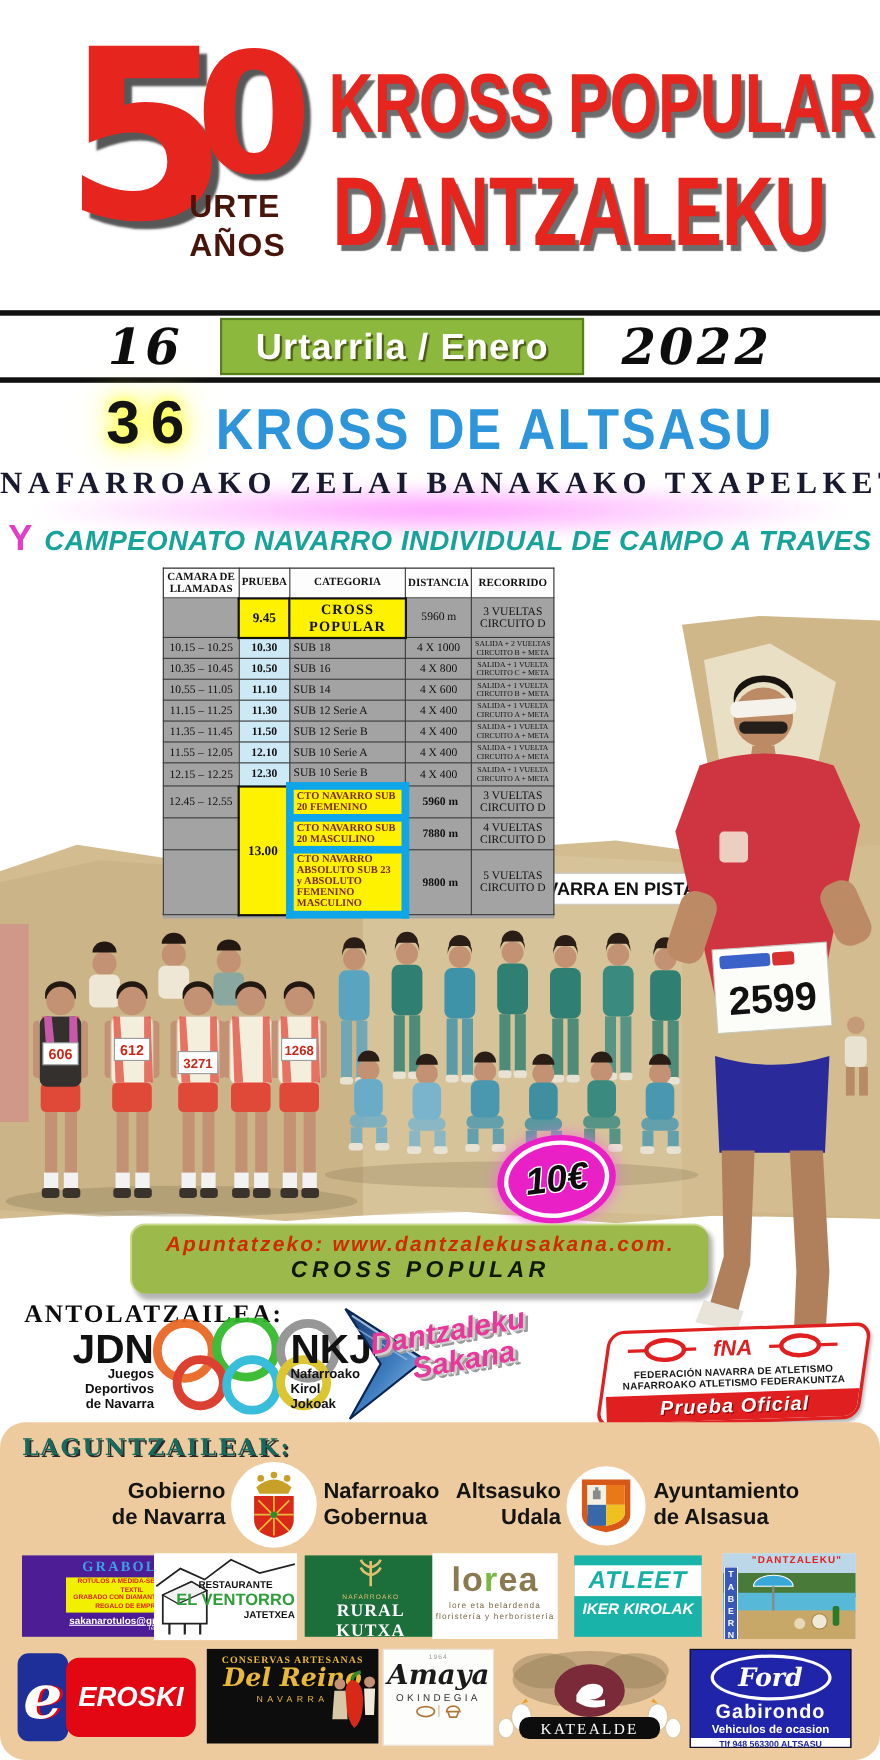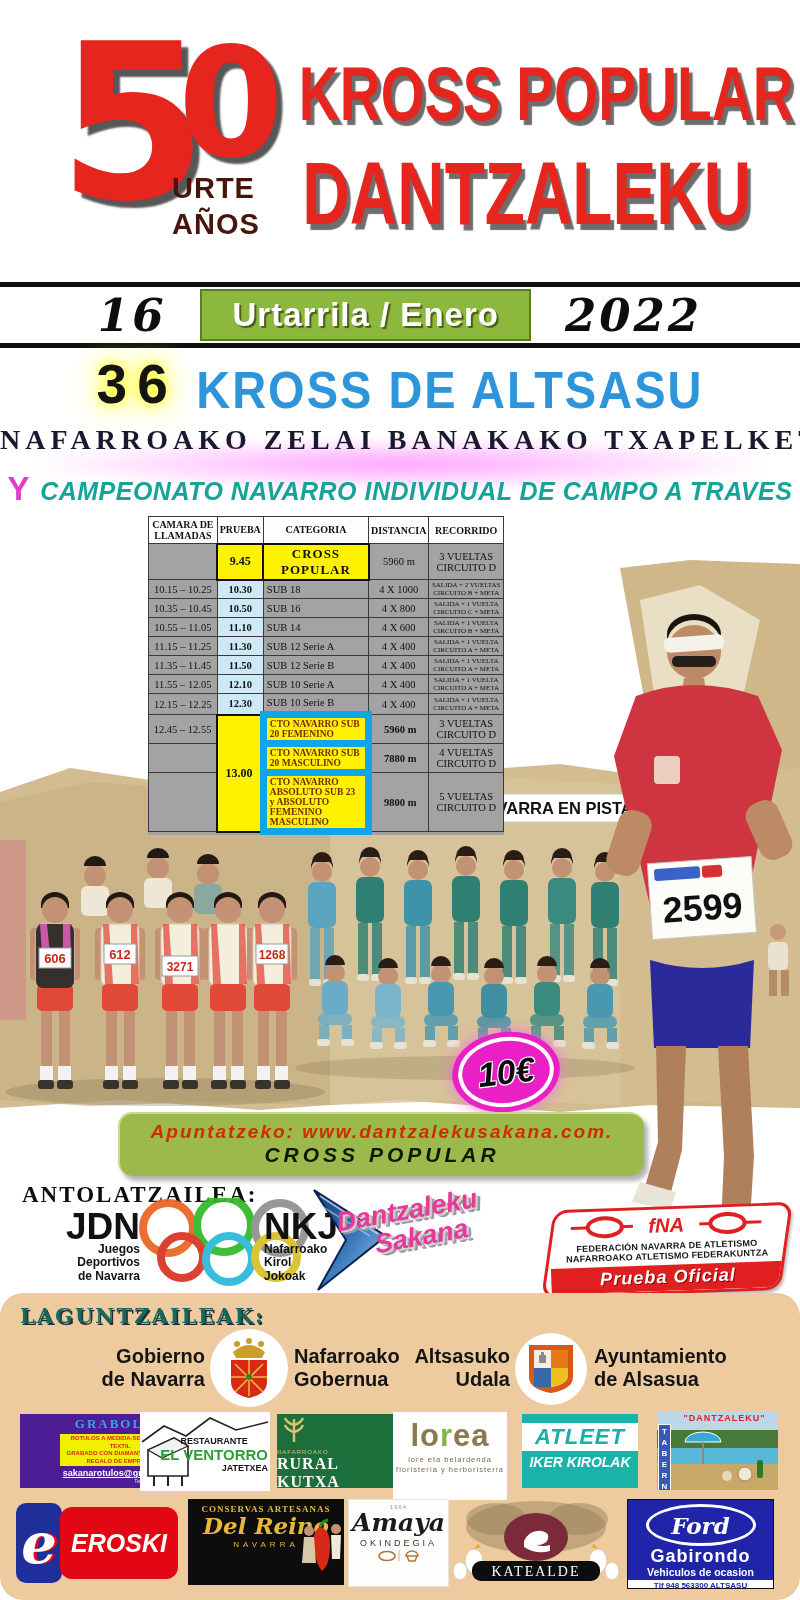--- a/index.html
+++ b/index.html
@@ -112,24 +112,24 @@
   .gra-name{font-family:"Liberation Serif",serif;font-weight:bold;font-size:13px;color:#3ba0e8;letter-spacing:2px;margin-top:2px;}
   .gra-yellow{background:#f0f000;margin:2px 4px;padding:1px 0;}
   .gra-yellow div{font-size:6px;font-weight:bold;color:#d82810;line-height:1.25;}
   .gra-email{font-size:9px;font-weight:bold;color:#fff;text-decoration:underline;margin-top:1px;}
   .gra-tel{font-size:6px;color:#ddd;text-align:right;padding-right:4px;line-height:1.3;}
   .sp-ventorro{left:140px;top:119px;width:130px;height:79px;background:#fff;}
   .ven-txt{position:absolute;right:2px;top:24px;text-align:center;}
   .ven-top{font-size:9px;font-weight:bold;color:#111;}
   .ven-name{font-size:15px;font-weight:bold;color:#2e9e38;white-space:nowrap;}
   .ven-bot{font-size:9px;font-weight:bold;color:#111;text-align:right;}
-  .sp-rural{left:277px;top:121px;width:120px;height:74px;background:#1c6e3a;text-align:left;color:#fff;}
+  .sp-rural{left:277px;top:121px;width:120px;height:74px;background:#1c6e3a;text-align:center;color:#fff;}
   .rur-top{font-size:6px;color:#e0c070;letter-spacing:1px;margin-top:2px;}
   .rur-name{font-family:"Liberation Serif",serif;font-size:16px;font-weight:bold;letter-spacing:1px;}
-  .sp-lorea{left:393px;top:119px;width:114px;height:88px;background:#fff;text-align:center;}
+  .sp-lorea{left:393px;top:119px;width:114px;height:78px;background:#fff;text-align:center;}
   .lor-name{font-size:31px;font-weight:bold;color:#8a7a50;line-height:1;margin-top:8px;letter-spacing:1px;}
   .lor-name .g{color:#7cb742;}
   .lor-sub{font-size:7.5px;color:#7a6848;line-height:1.3;margin-top:4px;letter-spacing:1px;}
   .sp-atleet{left:522px;top:121px;width:116px;height:74px;background:#19b3a9;text-align:center;}
   .atl-band{background:#fff;margin-top:9px;padding:1px 0;}
   .atl-name{font-size:22px;font-weight:bold;font-style:italic;color:#17b0a6;letter-spacing:1px;}
   .atl-sub{color:#fff;font-weight:bold;font-style:italic;font-size:14px;margin-top:3px;}
   .sp-taberna{left:657px;top:119px;width:121px;height:78px;background:#cfe2ea;}
   .tab-name{position:absolute;left:14px;top:1px;width:107px;text-align:center;font-size:9px;font-weight:bold;
             color:#e02020;letter-spacing:1px;z-index:2;}

